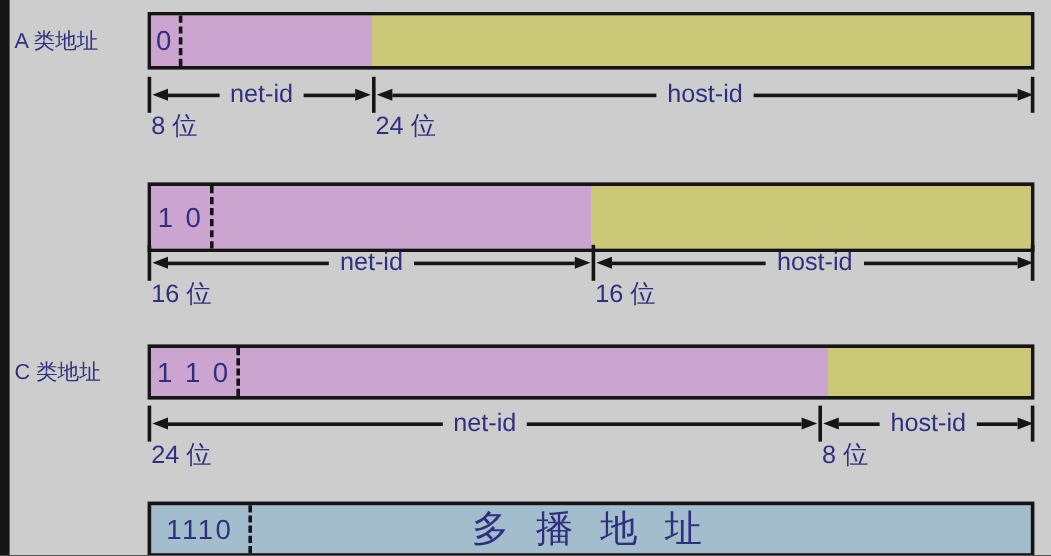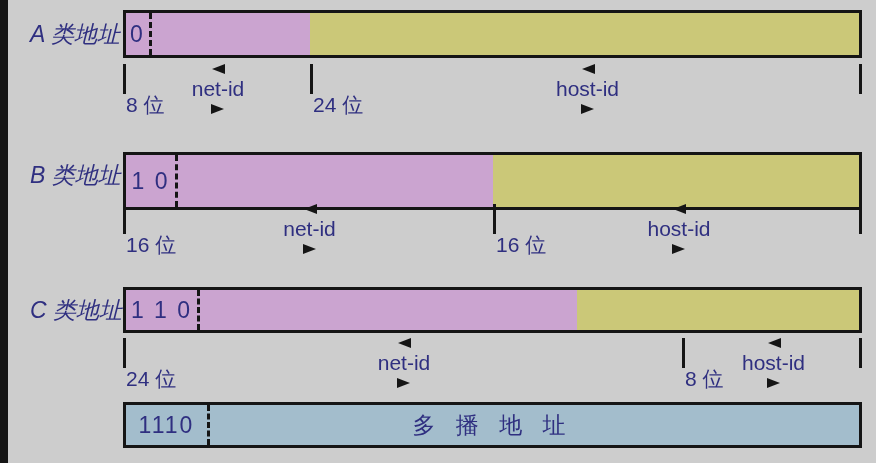--- a/index.html
+++ b/index.html
@@ -10,22 +10,22 @@
     overflow: hidden;
     background: var(--background, #cdcdcd);
     font-family: "Liberation Sans", sans-serif;
     color: var(--text, #2f2f80);
   }
   .left-edge {
     position: absolute; left: 0; top: 0; width: 8px; height: 463px;
     background: var(--edge, #151515);
   }
   .row-label {
-    position: absolute; left: 30px; height: 27px; line-height: 27px;
-    font-size: 23px; white-space: nowrap; font-style: italic;
+    position: absolute; left: 12px; height: 27px; line-height: 27px;
+    font-size: 18px; white-space: nowrap;
   }
   .bar {
     position: absolute; left: 123px; width: 739px;
     border: 3px solid var(--line, #151515);
     box-sizing: border-box;
     display: flex;
   }
   .seg { height: 100%; display: flex; align-items: stretch; }
   .seg.net { background: var(--net-fill, #cba4d0); }
   .seg.host { background: var(--host-fill, #cbc878); flex: 1; }
@@ -34,36 +34,36 @@
     border-right: 3px dashed var(--line, #151515);
     box-sizing: border-box;
     display: flex; align-items: center; justify-content: center;
     font-size: 23px; letter-spacing: 2px;
     color: var(--text, #2f2f80);
     white-space: nowrap;
   }
   .dbody {
     position: absolute; left: 0; right: 0; top: 0; bottom: 0;
     display: flex; align-items: center; justify-content: center;
-    font-size: 23px; letter-spacing: 7px;
+    font-size: 31px; letter-spacing: 7px;
     color: var(--text, #2f2f80);
   }
   .span {
     position: absolute; height: 30px;
     border-left: 3px solid var(--line, #151515);
     box-sizing: border-box;
     overflow: visible;
   }
   .tick {
     position: absolute; width: 3px; height: 30px;
     background: var(--line, #151515);
   }
   .arrow {
     position: absolute; left: 0; right: 0; top: 0; height: 30px;
-    display: flex; align-items: center; flex-direction: column;
+    display: flex; align-items: center;
   }
   .arrow .line { flex: 1; height: 3px; background: var(--line, #151515); }
   .arrow .head { width: 0; height: 0; border-top: 5px solid transparent; border-bottom: 5px solid transparent; }
   .arrow .head.hl { border-right: 13px solid var(--line, #151515); margin-left: 1px; }
   .arrow .head.hr { border-left: 13px solid var(--line, #151515); margin-right: 1px; }
   .arrow .atext {
     padding: 0 9px; font-size: 21px; line-height: 30px; white-space: nowrap;
     color: var(--text, #2f2f80);
   }
   .bits {
@@ -100,21 +100,20 @@
       <span class="head hl"></span>
       <span class="line"></span>
       <span class="atext">host-id</span>
       <span class="line"></span>
       <span class="head hr"></span>
     </div>
     <div class="bits">24 位</div>
   </div>
   <div class="tick" style="left:859px;top:64px"></div>
 
-  <div class="row-label" style="top:162px">B 类地址</div>
   <div class="bar" style="top:152px;height:58px">
     <div class="seg net" style="width:367px">
       <div class="prefix" style="width:52px">1 0</div>
     </div>
     <div class="seg host"></div>
   </div>
   <div class="span" style="left:123px;width:370px;top:204px">
     <div class="arrow">
       <span class="head hl"></span>
       <span class="line"></span>
@@ -131,21 +130,21 @@
       <span class="atext">host-id</span>
       <span class="line"></span>
       <span class="head hr"></span>
     </div>
     <div class="bits">16 位</div>
   </div>
   <div class="tick" style="left:859px;top:204px"></div>
 
   <div class="row-label" style="top:297px">C 类地址</div>
   <div class="bar" style="top:287px;height:46px">
-    <div class="seg net" style="width:451px">
+    <div class="seg net" style="width:564px">
       <div class="prefix" style="width:74px">1 1 0</div>
     </div>
     <div class="seg host"></div>
   </div>
   <div class="span" style="left:123px;width:559px;top:338px">
     <div class="arrow">
       <span class="head hl"></span>
       <span class="line"></span>
       <span class="atext">net-id</span>
       <span class="line"></span>
@@ -158,17 +157,17 @@
       <span class="head hl"></span>
       <span class="line"></span>
       <span class="atext">host-id</span>
       <span class="line"></span>
       <span class="head hr"></span>
     </div>
     <div class="bits">8 位</div>
   </div>
   <div class="tick" style="left:859px;top:338px"></div>
 
-  <div class="bar multicast" style="top:402px;height:46px">
+  <div class="bar multicast" style="top:418px;height:46px">
     <div class="prefix" style="width:84px">1110</div>
     <div class="dbody">多 播 地 址</div>
   </div>
 </div>
 
 </body></html>

